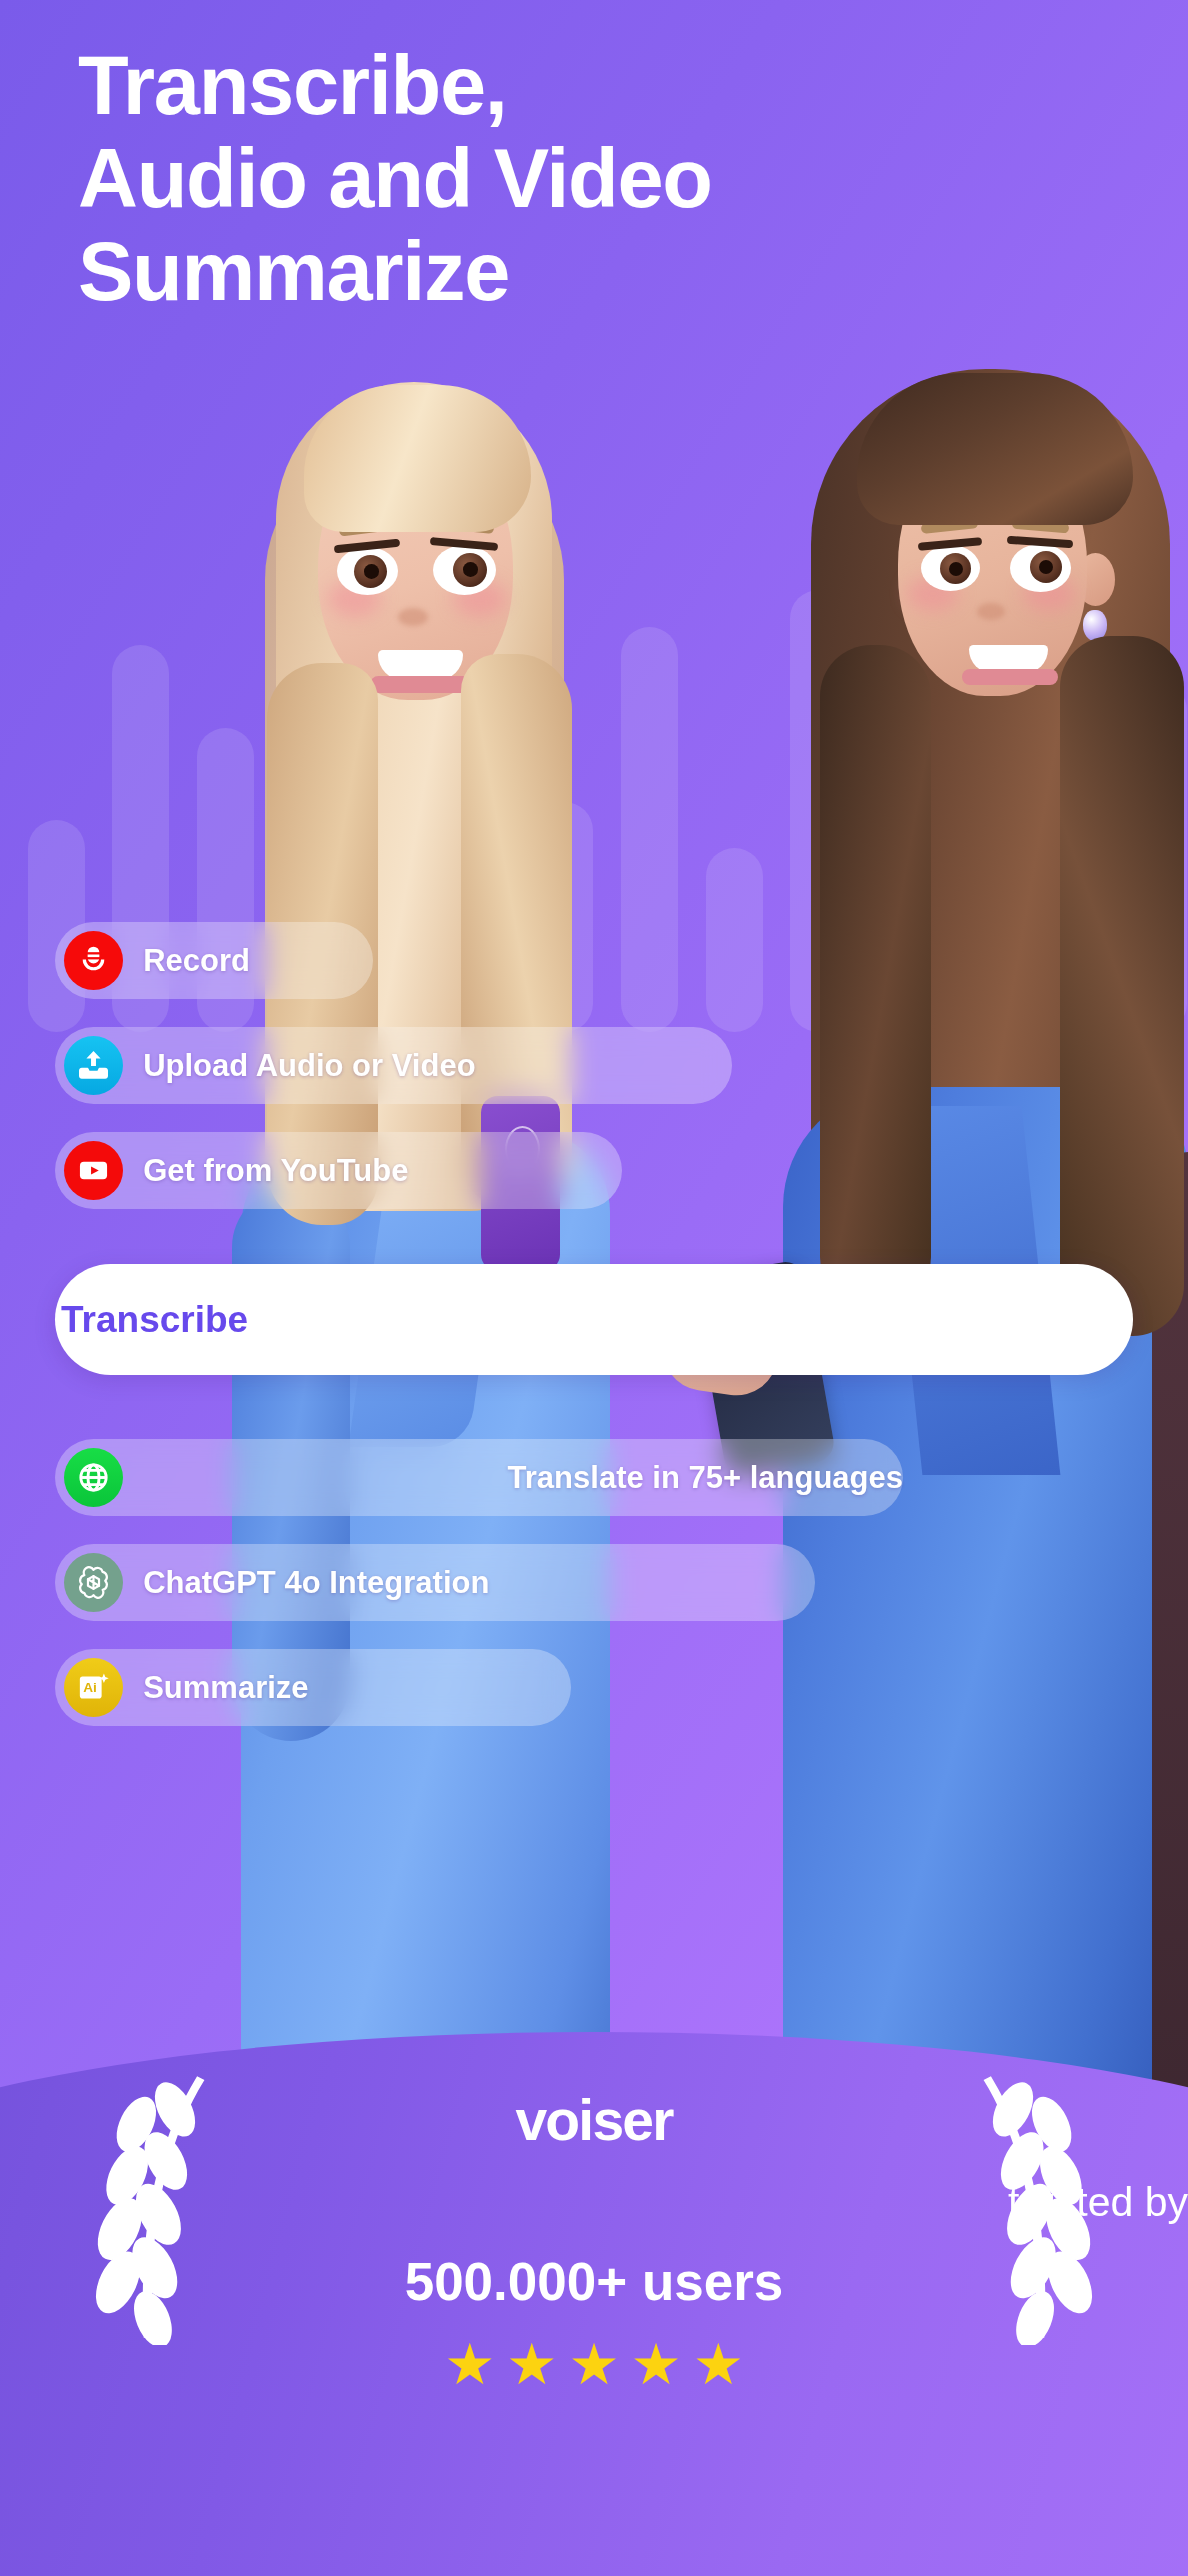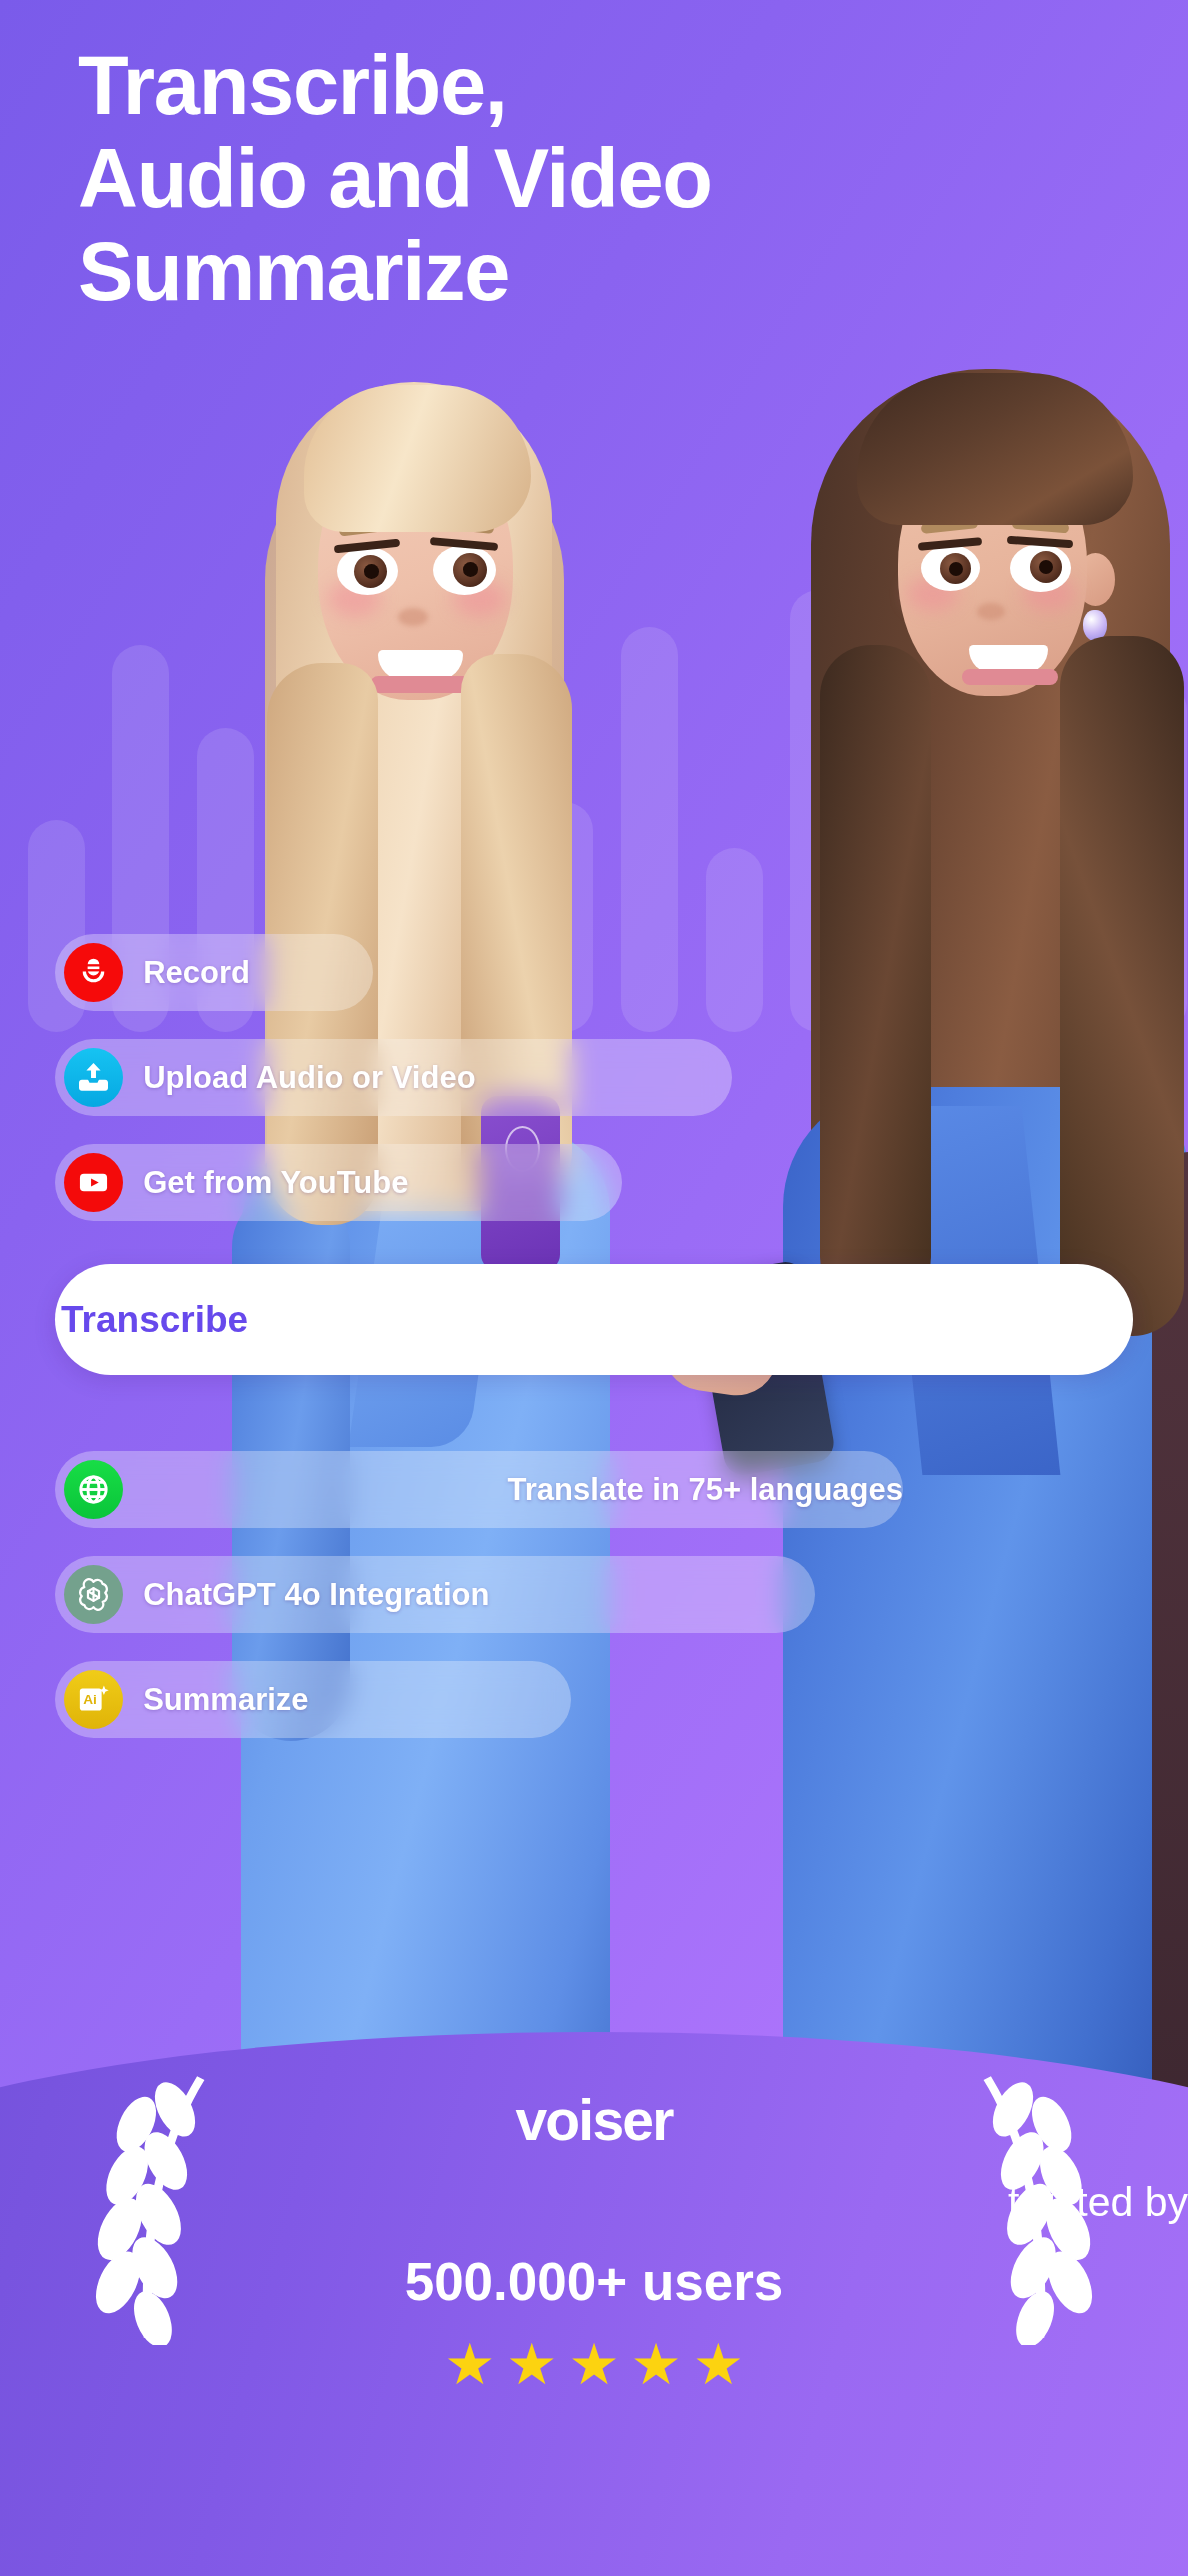--- a/index.html
+++ b/index.html
@@ -82,21 +82,21 @@
     background:linear-gradient(160deg,#8a4fd0,#6b33b5);}
   .minidev::after{content:"";position:absolute;left:24px;top:29.5px;width:31px;height:42px;border-radius:50%;
     border:2.8px solid rgba(255,255,255,.65);}
 
   
   .heading{position:absolute;left:55px;top:40px;z-index:6;width:1087px;margin-left:23px;}
   .heading h1{margin:0;color:#fff;font-size:83px;line-height:1.12;font-weight:bold;letter-spacing:-1.3px;}
   .heading .ln{display:block;}
 
   
-  .pills{position:absolute;left:0;top:16px;width:1188px;height:2412px;z-index:7;}
+  .pills{position:absolute;left:0;top:4px;width:1188px;height:2412px;z-index:7;}
   .pill{position:absolute;display:flex;align-items:center;height:77px;border-radius:46px;
     background:rgba(255,255,255,.30);backdrop-filter:blur(13px);-webkit-backdrop-filter:blur(13px);padding-left:9.2px;}
   .pill .ico{width:59px;height:59px;border-radius:50%;flex:0 0 59px;display:flex;align-items:center;justify-content:center;}
   .pill .lbl{color:#fff;font-size:31px;font-weight:bold;margin-left:20px;white-space:nowrap;
     text-shadow:0 0.9px 3.7px rgba(60,20,120,.28);}
 
   .p0{left:55px;top:918px;width:318px;}
   .p1{left:55px;top:1023px;width:677px;}
   .p2{left:55px;top:1128px;width:567px;}
   .p3{left:55px;top:1435px;width:848px;justify-content:space-between;}

